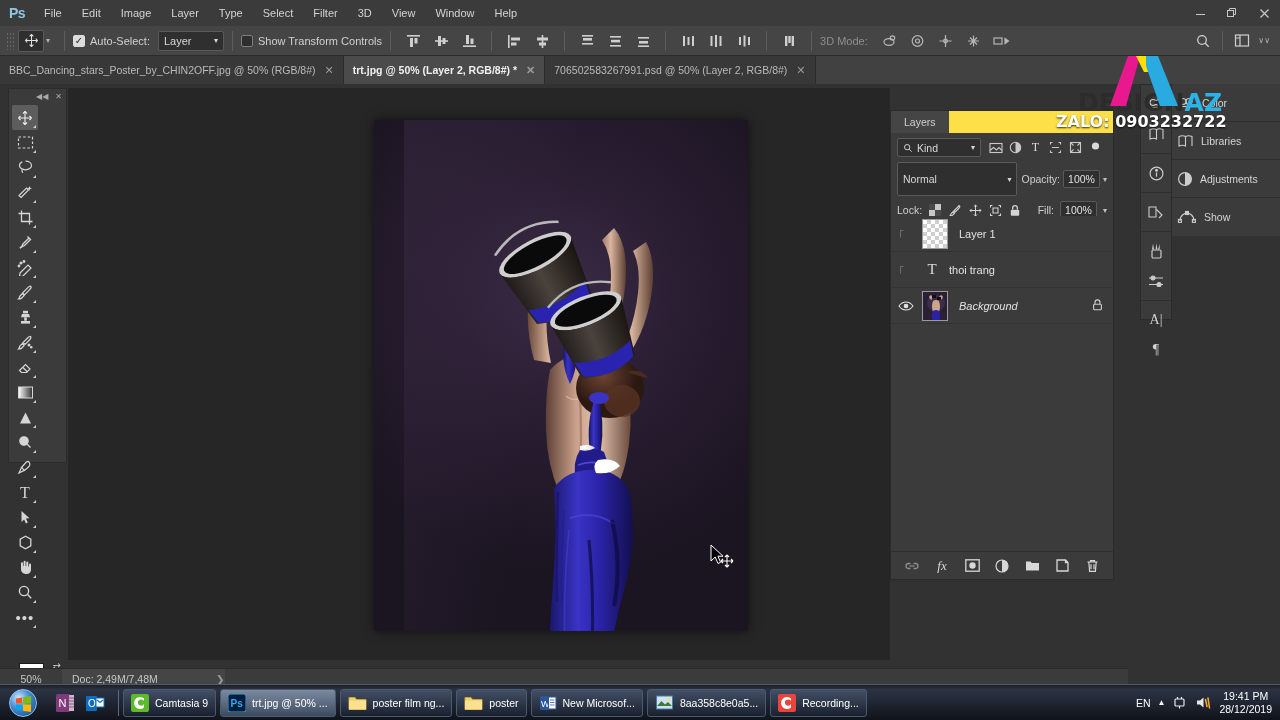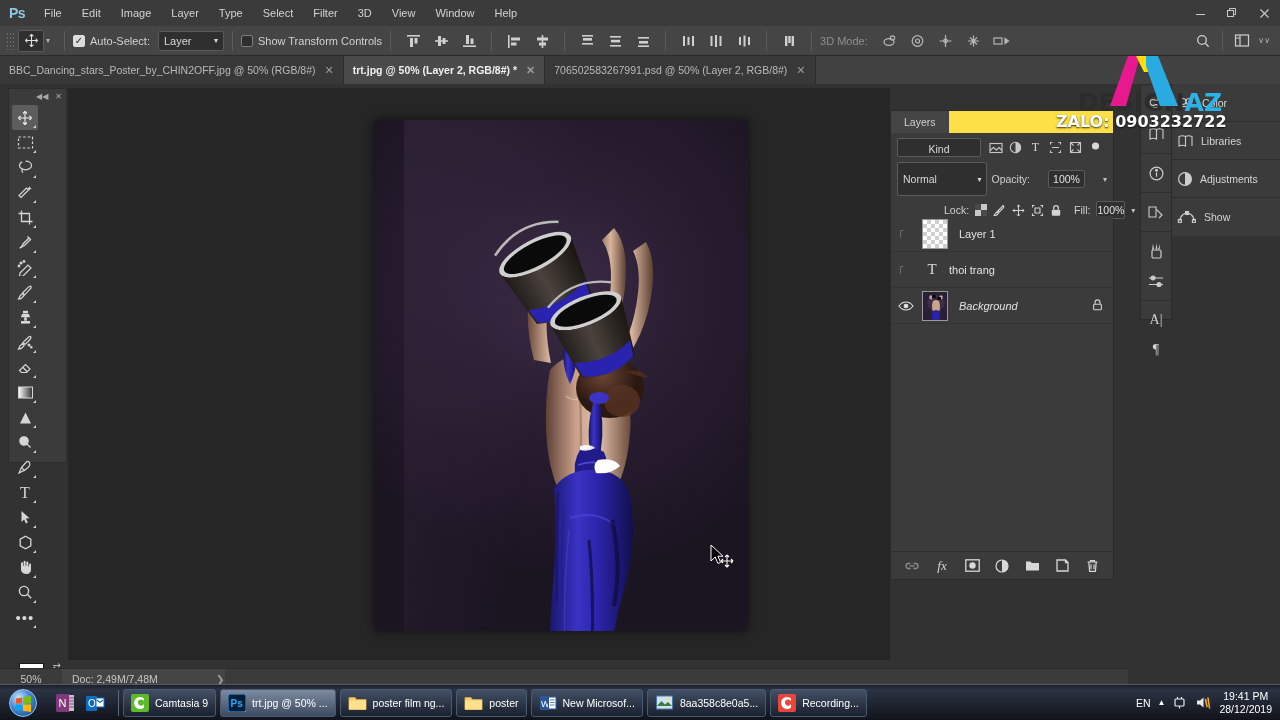--- a/index.html
+++ b/index.html
@@ -154,37 +154,37 @@
   }
   .lp-tabs { display: flex; height: 22px; background: #fde047; }
   .lp-tab {
     padding: 0 13px; display: flex; align-items: center;
     font-size: 10.5px; color: #cfcfcf; background: #454545;
   }
   .lp-row { display: flex; align-items: center; padding: 5px 6px 0 6px; gap: 4px; }
   .lp-kind {
     display: flex; align-items: center; gap: 4px;
     background: #2f2f2f; border: 1px solid #5a5a5a; border-radius: 2px;
-    height: 19px; width: 84px; padding: 0 5px; color: #d8d8d8; font-size: 10.5px; flex-direction: column;
+    height: 19px; width: 84px; padding: 0 5px; color: #d8d8d8; font-size: 10.5px;
   }
   .lp-filters { display: flex; align-items: center; gap: 3px; margin-left: 2px; }
   .lp-fico { width: 17px; height: 17px; display: flex; align-items: center; justify-content: center; color: #c8c8c8; }
   .lp-blend {
     display: flex; align-items: center; justify-content: space-between;
     background: #2f2f2f; border: 1px solid #5a5a5a; border-radius: 2px;
     height: 19px; width: 124px; padding: 16px 5px; color: #d8d8d8; font-size: 10.5px;
   }
-  .lp-opacity { display: flex; align-items: center; gap: 18px; color: #cfcfcf; font-size: 10.5px; }
+  .lp-opacity { display: flex; align-items: center; gap: 3px; color: #cfcfcf; font-size: 10.5px; }
   .lp-numbox {
     background: #2f2f2f; border: 1px solid #5a5a5a; border-radius: 2px;
     height: 18px; width: 37px; display: flex; align-items: center; justify-content: center;
     color: #e0e0e0; font-size: 10.5px;
   }
   .lp-lockrow { display: flex; align-items: center; padding: 5px 6px 5px 6px; gap: 6px;
-    color: #cfcfcf; font-size: 10.5px; border-bottom: 1px solid #2e2e2e; margin-left: 47px; }
+    color: #cfcfcf; font-size: 10.5px; border-bottom: 1px solid #2e2e2e; }
   .lock-ico { width: 14px; height: 14px; display: flex; align-items: center; justify-content: center; color: #d4d4d4; }
 
   .lp-list { position: absolute; left: 0; top: 105px; right: 0; bottom: 28px; background: #3b3b3b; }
   .layer-row {
     display: flex; align-items: center; height: 36px;
     border-bottom: 1px solid #333; padding-left: 4px; position: relative;
   }
   .layer-row.selected { background: #5d5d5d; }
   .eye-cell { width: 22px; display: flex; align-items: center; justify-content: center; }
   .thumb-wrap { width: 36px; display: flex; align-items: center; justify-content: center; }

